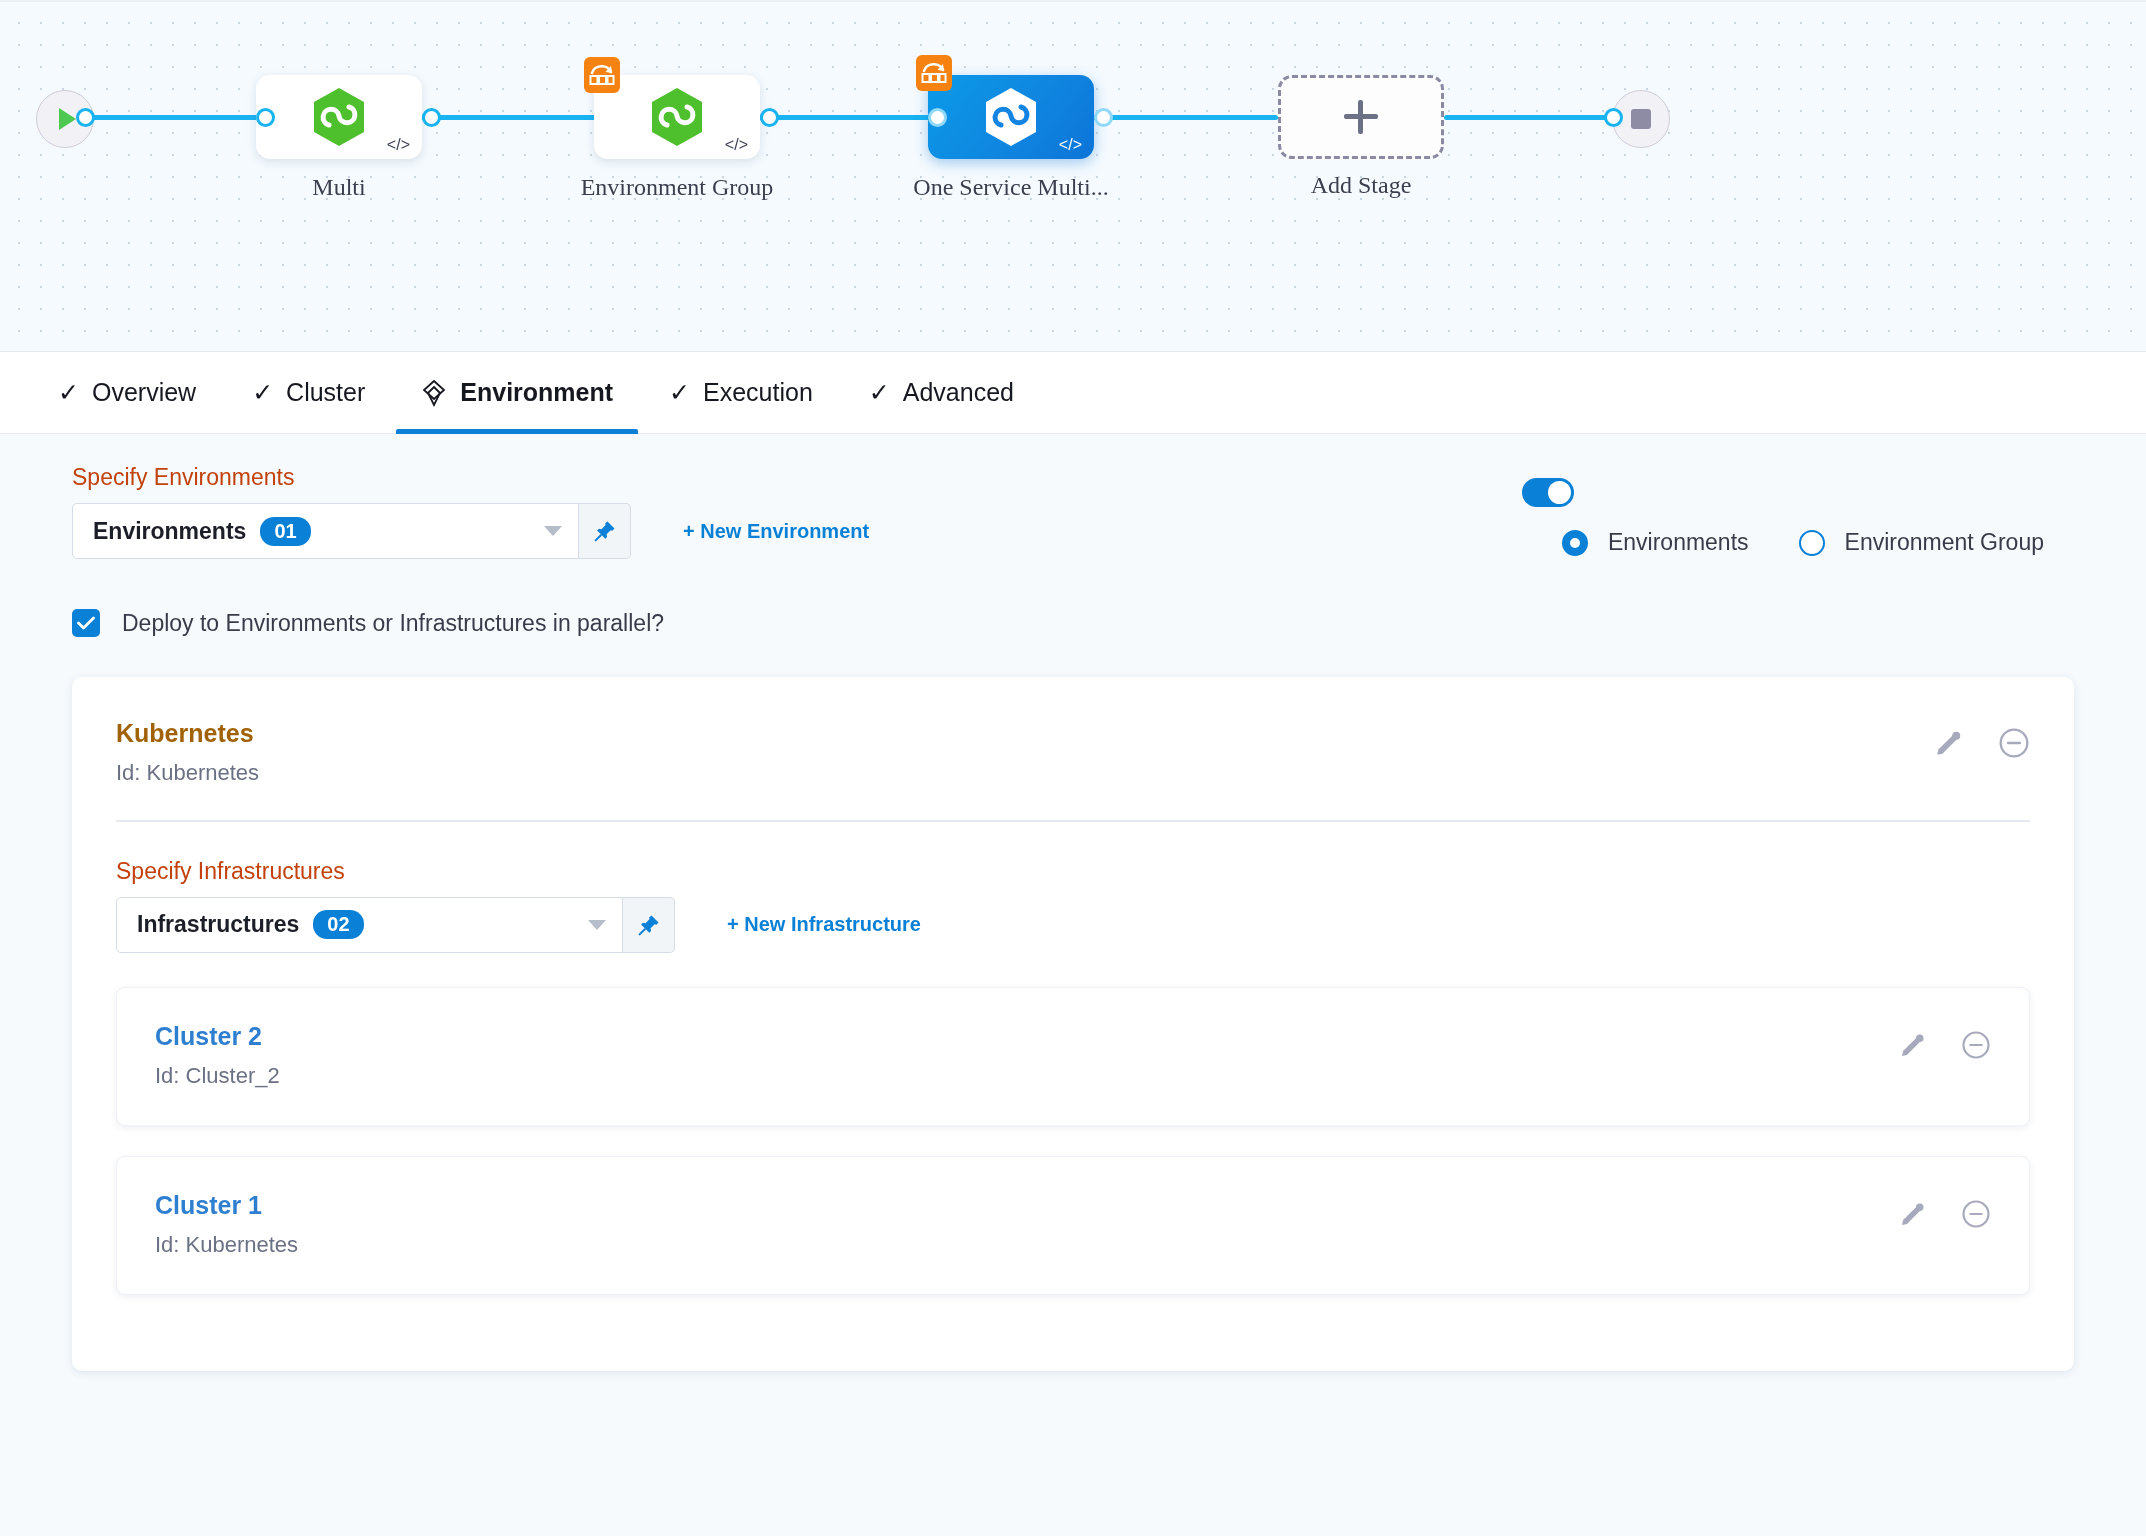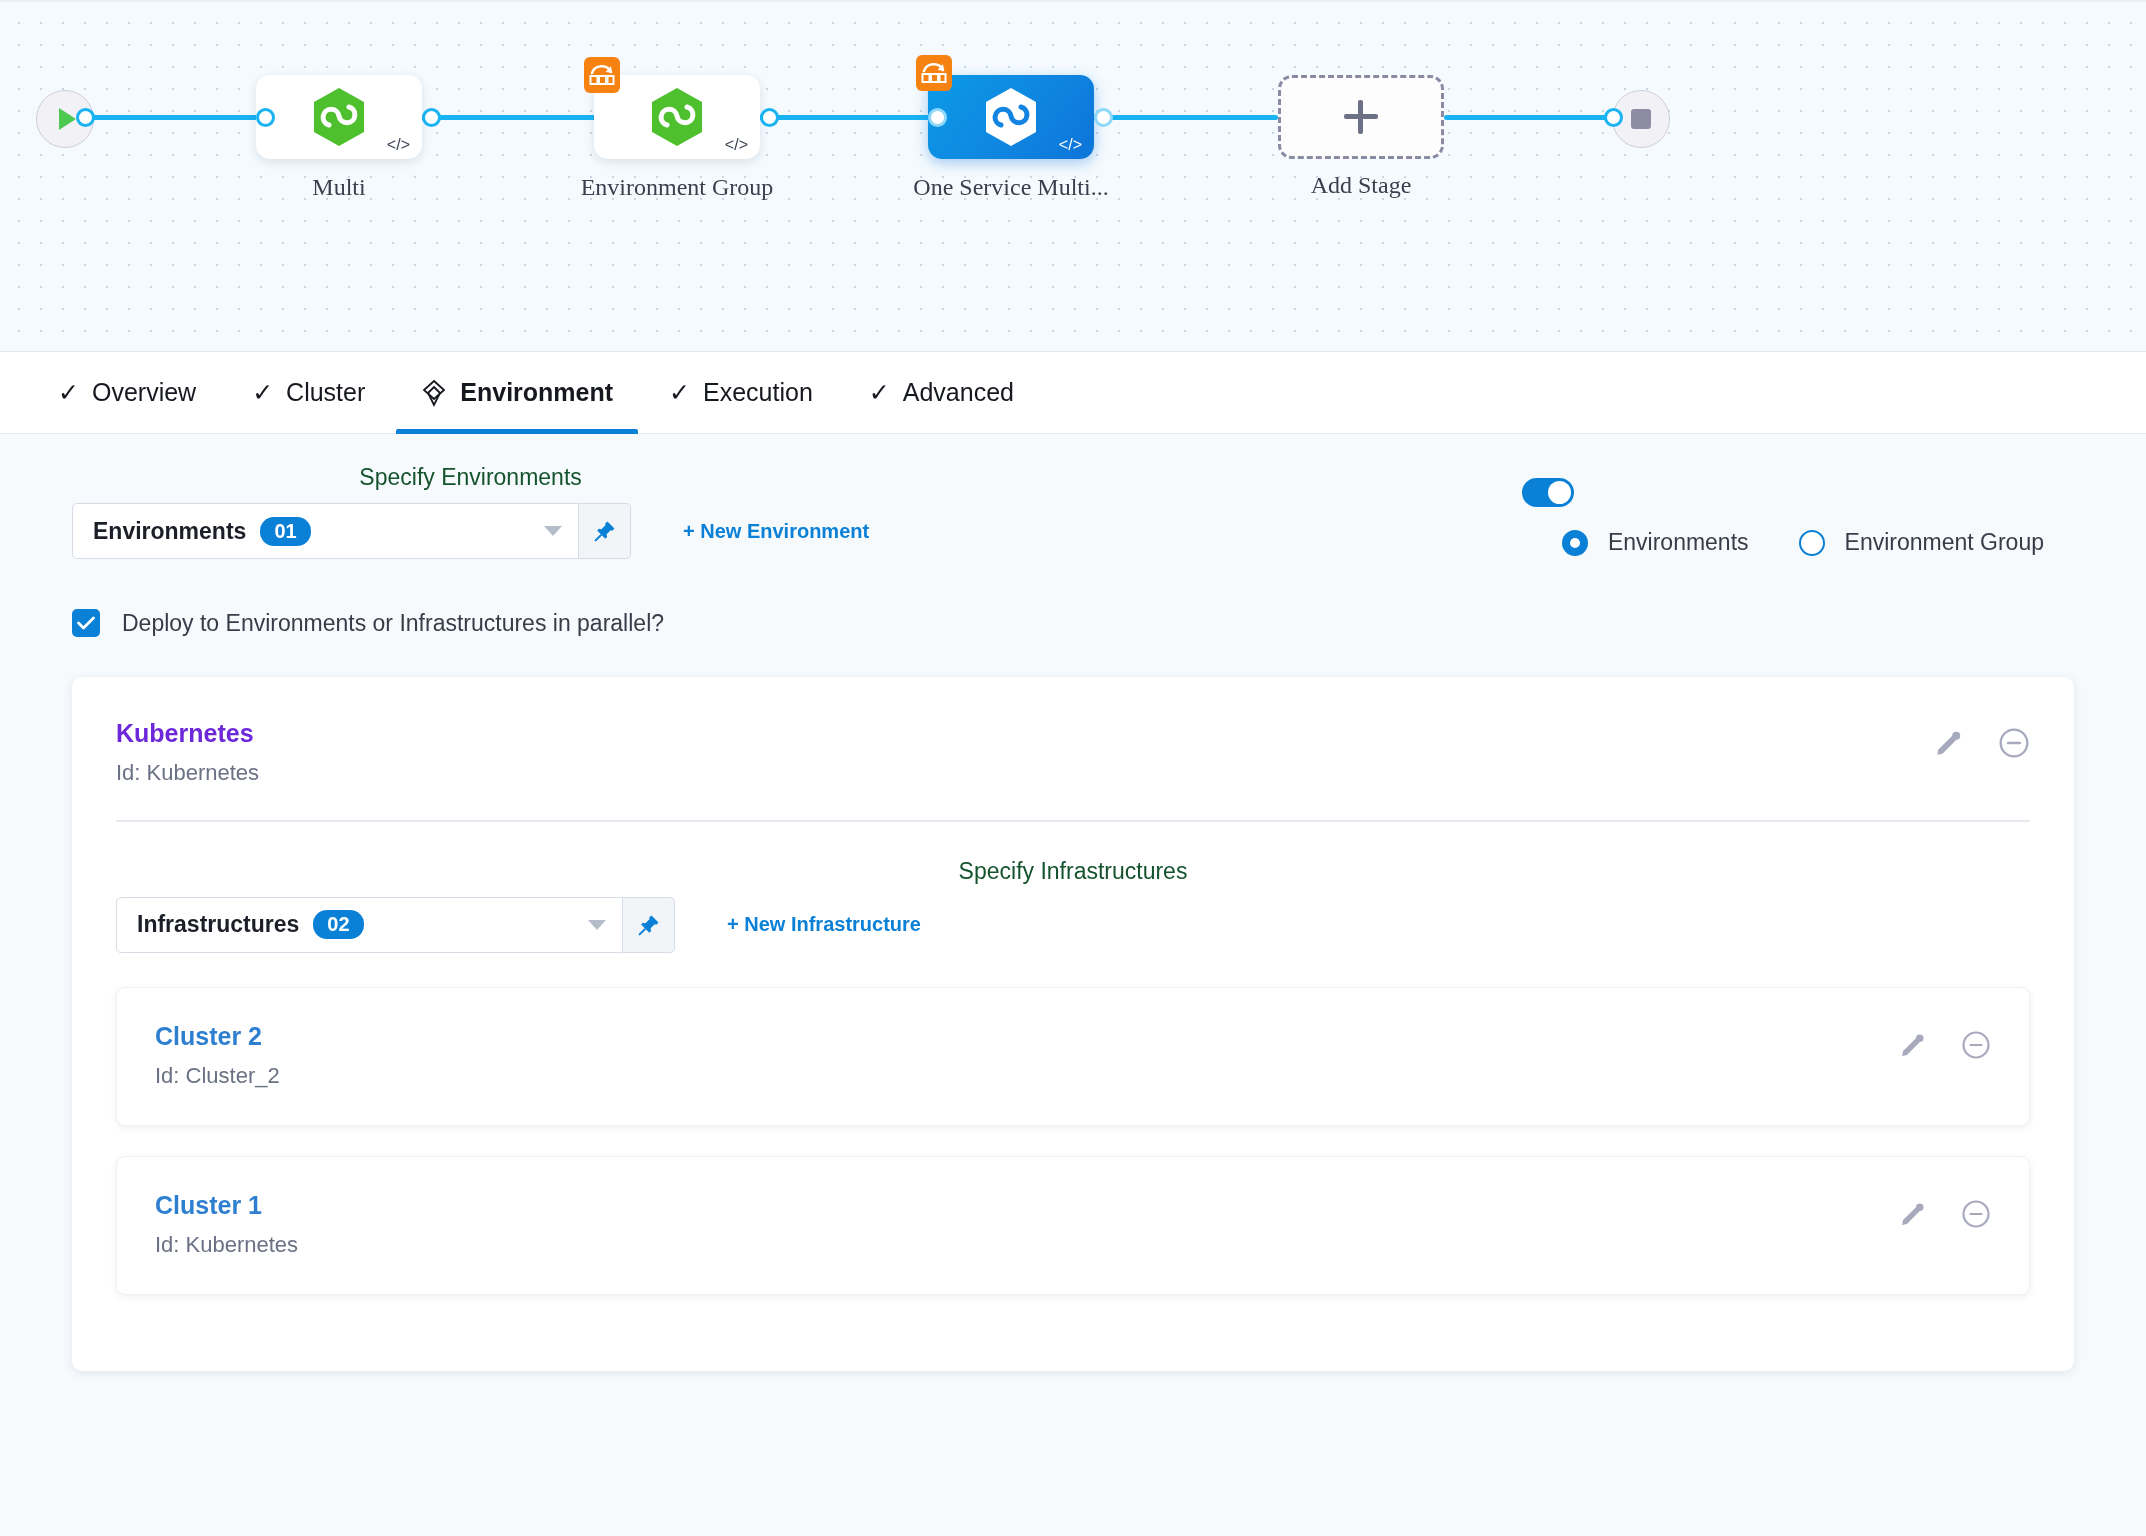--- a/index.html
+++ b/index.html
@@ -169,21 +169,21 @@
   .content {
     position: relative;
     height: calc(1536px - 352px - 82px);
     background: #f6fafd;
     padding: 0 72px;
   }
 
   .row-top { display: flex; justify-content: space-between; padding-top: 30px; }
 
   .field-label {
-    font-size: 23px; color: #14532d; margin-bottom: 12px; text-align: center;
+    font-size: 23px; color: #c2410c; margin-bottom: 12px;
   }
   .select-wrap { display: flex; align-items: stretch; }
   .select-box {
     width: 507px; height: 56px;
     background: #fff;
     border: 1.5px solid #d6dce5;
     border-radius: 5px 0 0 5px;
     display: flex; align-items: center;
     padding: 0 16px 0 20px;
     gap: 14px;
@@ -253,21 +253,21 @@
   
   .env-card {
     margin-top: 40px;
     background: #fff;
     border-radius: 10px;
     box-shadow: 0 2px 9px rgba(35,55,85,0.10);
     padding: 42px 44px 46px;
     position: relative;
   }
   .card-head { display: flex; align-items: flex-start; }
-  .env-title { font-size: 25px; color: #6d28d9; font-weight: bold; }
+  .env-title { font-size: 25px; color: #a16207; font-weight: bold; }
   .env-id { font-size: 22px; color: #6b7185; margin-top: 12px; }
   .icon-group { margin-left: auto; display: flex; align-items: center; gap: 34px; padding-top: 8px; }
   .ic { cursor: pointer; display:block; }
   .divider { height: 1.5px; background: #e6e9ef; margin: 34px 0 36px; }
 
   .infra-list { margin-top: 34px; }
   .infra-card {
     background: #fff;
     border: 1.5px solid #eef1f5;
     border-radius: 9px;

